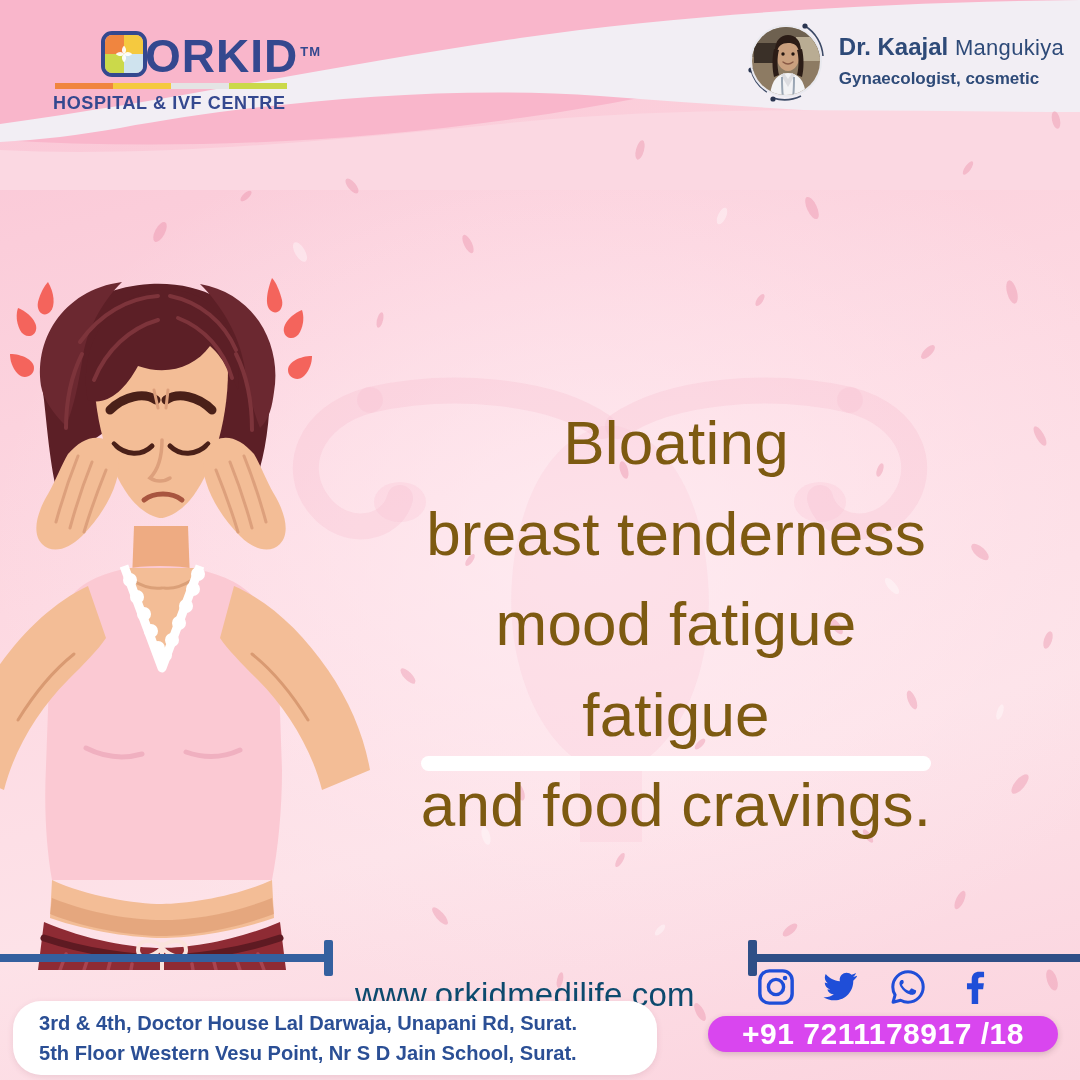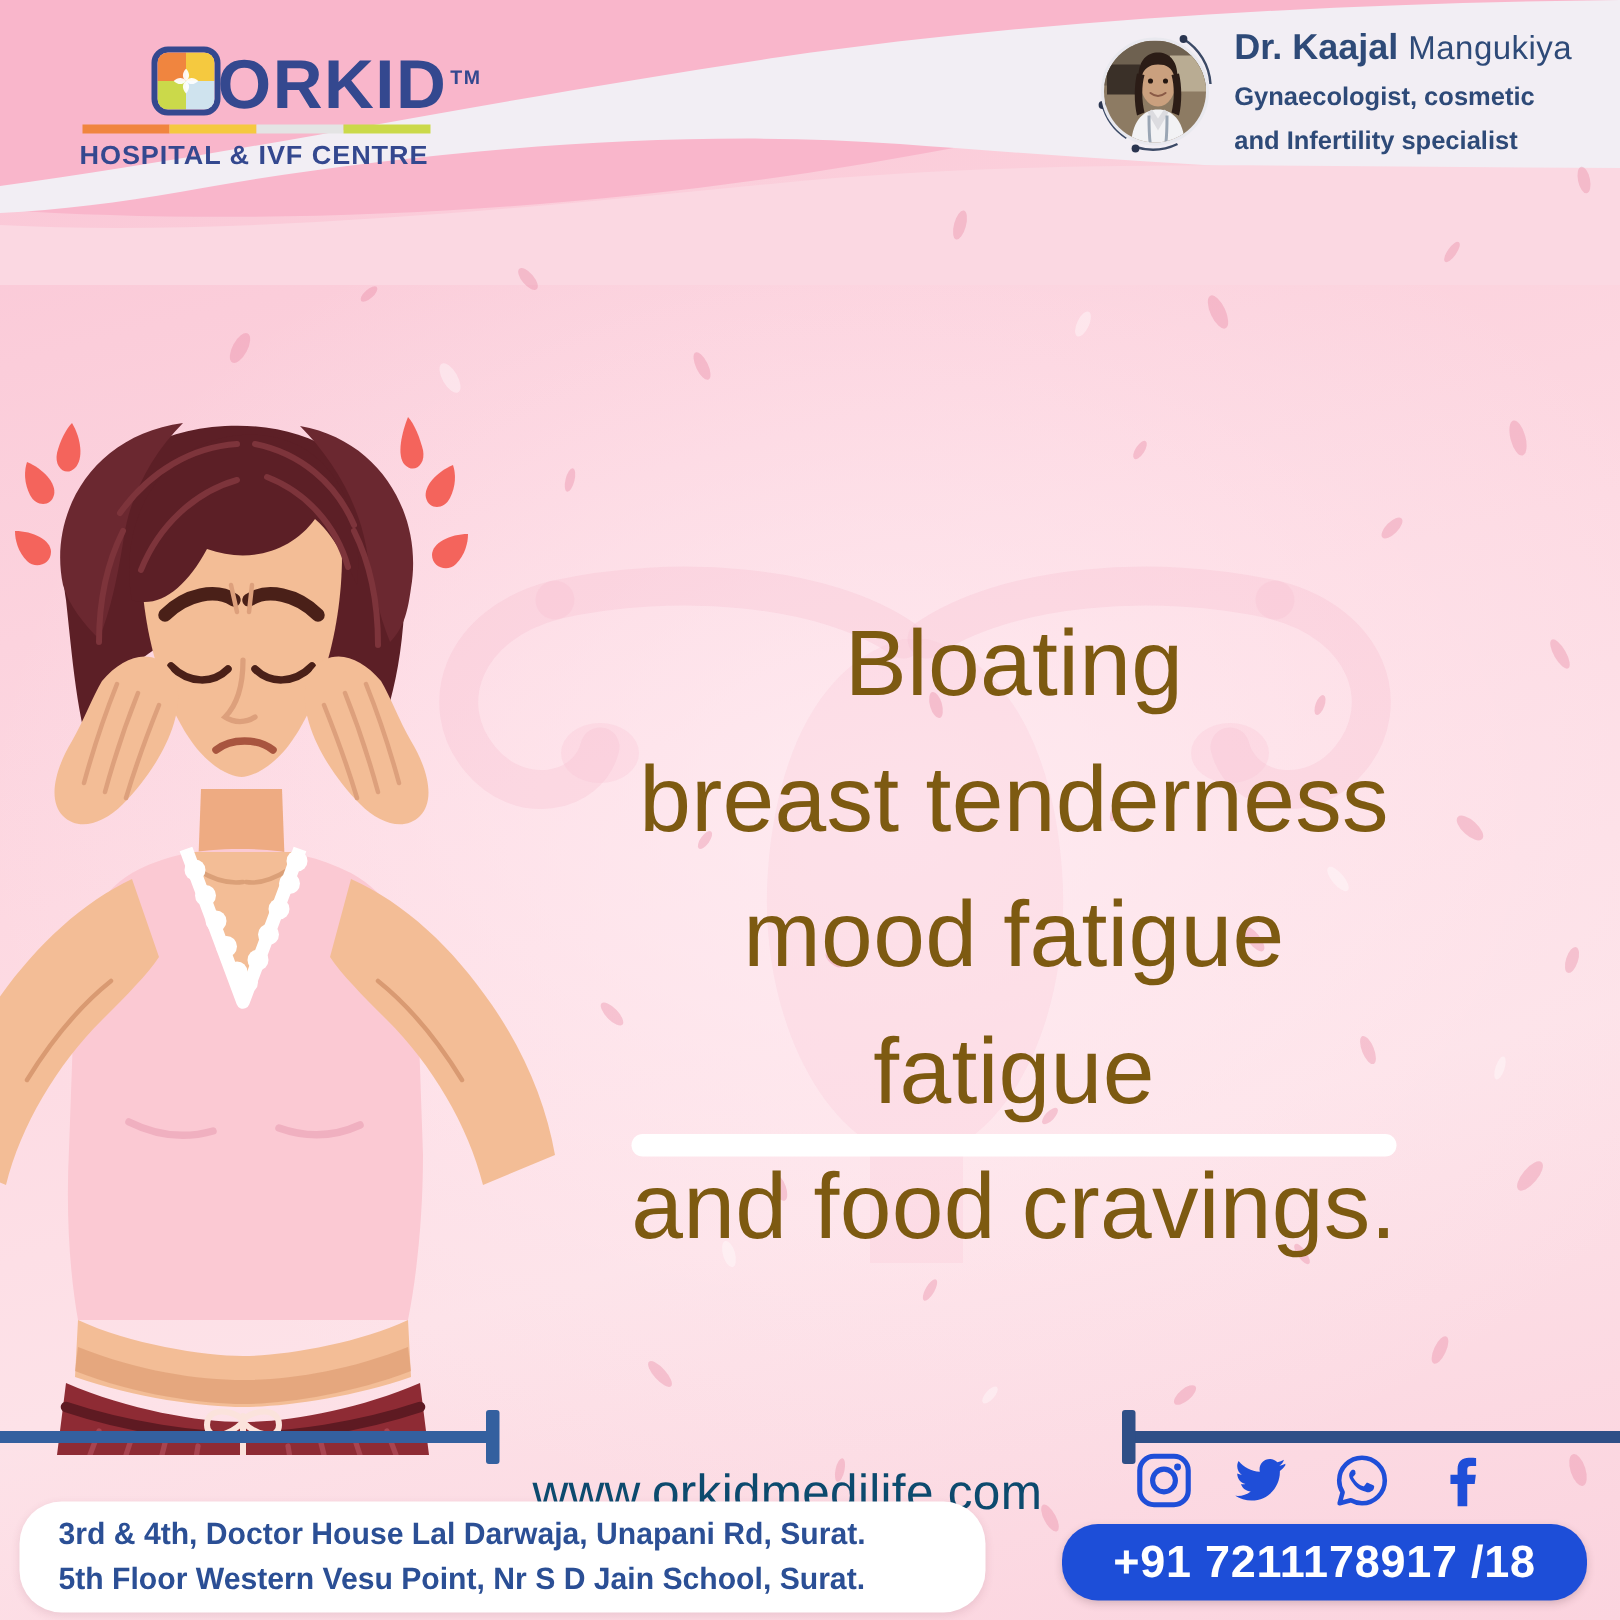--- a/index.html
+++ b/index.html
@@ -39,21 +39,21 @@
     width:22px;height:22px;}
   .logo-word{font-size:46px;font-weight:700;color:#34488f;letter-spacing:1px;
     line-height:46px;margin-left:-2px;font-family:"Liberation Sans", sans-serif;}
   .logo-tm{font-size:13px;font-weight:700;color:#34488f;vertical-align:super;margin-left:2px;}
   .logo-bar{display:flex;height:6px;margin-top:3px;width:232px;margin-left:2px;}
   .logo-bar i{flex:1;display:block;}
   .logo-sub{font-size:17.5px;font-weight:700;color:#34488f;letter-spacing:.6px;margin-top:4px;
     transform:scaleX(1.03);transform-origin:left;}
 
   
-  .doctor{position:absolute;right:32px;top:18px;display:flex;align-items:center;gap:10px;}
+  .doctor{position:absolute;right:16px;top:18px;display:flex;align-items:center;gap:10px;}
   .doc-photo-wrap{position:relative;width:86px;height:86px;flex:0 0 auto;}
   .doc-photo{position:absolute;left:7px;top:7px;width:72px;height:72px;border-radius:50%;
     overflow:hidden;border:2px solid #e9e9ef;}
   .doc-arcs{position:absolute;inset:0;}
   .doc-text{line-height:1.15;}
   .doc-name{font-size:24px;color:#2e4a78;font-weight:700;white-space:nowrap;}
   .doc-name .surname{font-weight:400;font-style:normal;font-size:22px;letter-spacing:.3px;}
   .doc-role{font-size:17px;color:#2e4a78;font-weight:700;white-space:nowrap;line-height:1.25;margin-top:8px;}
 
   
@@ -76,21 +76,21 @@
 
   .address-pill{position:absolute;left:13px;top:986px;width:644px;height:74px;background:#fff;
     border-radius:28px;display:flex;flex-direction:column;justify-content:center;padding-left:26px;
     box-shadow:0 2px 6px rgba(120,60,80,.12);margin-top:15px;}
   .address-pill div{font-size:20.5px;font-weight:700;color:#2b4f95;line-height:1.45;
     transform:scaleX(.98);transform-origin:left;white-space:nowrap;}
 
   .socials{position:absolute;left:757px;top:968px;display:flex;gap:28px;align-items:center;}
   .socials span{display:block;width:38px;height:38px;}
 
-  .phone-pill{position:absolute;left:708px;top:1016px;width:350px;height:51px;background:#1d4ed8;
+  .phone-pill{position:absolute;left:708px;top:1016px;width:350px;height:36px;background:#d946ef;
     border-radius:24px;display:flex;align-items:center;justify-content:center;
     box-shadow:0 2px 6px rgba(60,30,40,.2);}
   .phone-pill span{color:#fff;font-size:30px;font-weight:700;letter-spacing:.5px;}
 </style>
 </head>
 <body>
 
 <div id="poster">
 
   <div class="bg-base"></div>
@@ -219,21 +219,20 @@
           <circle cx="41" cy="27" r="1.7" fill="#241610"></circle>
           <path d="M31,35 Q36,39 41,35" stroke="#8a5a46" stroke-width="1.4" fill="none" stroke-linecap="round"></path>
           <path d="M30,50 C30,58 30,64 31,70" stroke="#9aa6b4" stroke-width="2" fill="none"></path>
           <path d="M42,50 C42,58 42,64 41,70" stroke="#9aa6b4" stroke-width="2" fill="none"></path>
         </svg>
       </div>
     </div>
     <div class="doc-text">
       <div class="doc-name"><span>Dr. Kaajal</span> <span class="surname">Mangukiya</span></div>
       <div class="doc-role">Gynaecologist, cosmetic</div>
-      <div class="doc-role">and Infertility specialist</div>
     </div>
   </div>
 
   <svg class="illus" viewBox="0 0 430 720">
 
     <g fill="#f4645c">
       <path d="M66,32 C72,42 74,56 68,62 C62,68 54,62 56,52 C58,44 62,36 66,32 Z"></path>
       <path d="M36,58 C46,62 56,72 54,80 C52,88 42,88 38,80 C34,72 34,64 36,58 Z"></path>
       <path d="M28,104 C40,104 52,110 52,118 C52,126 42,130 36,124 C30,118 28,110 28,104 Z"></path>
     </g>

